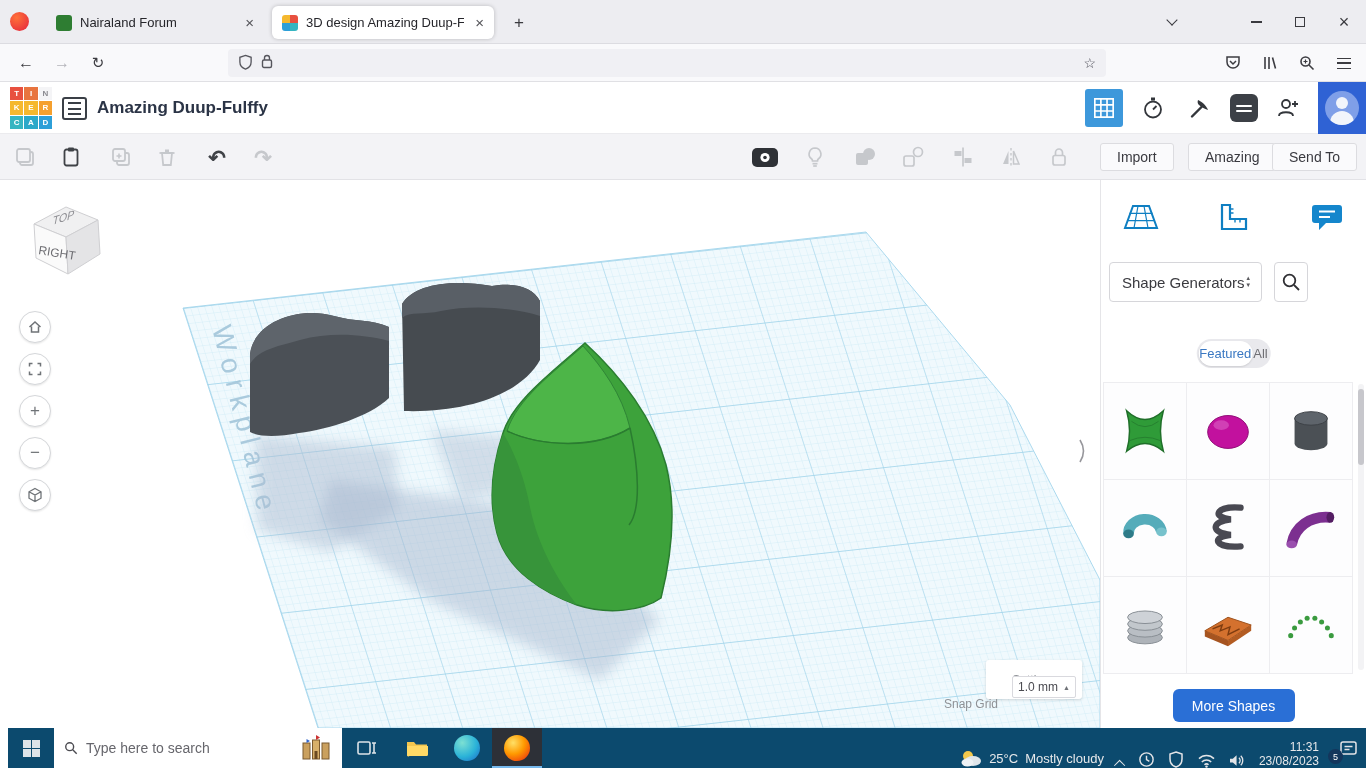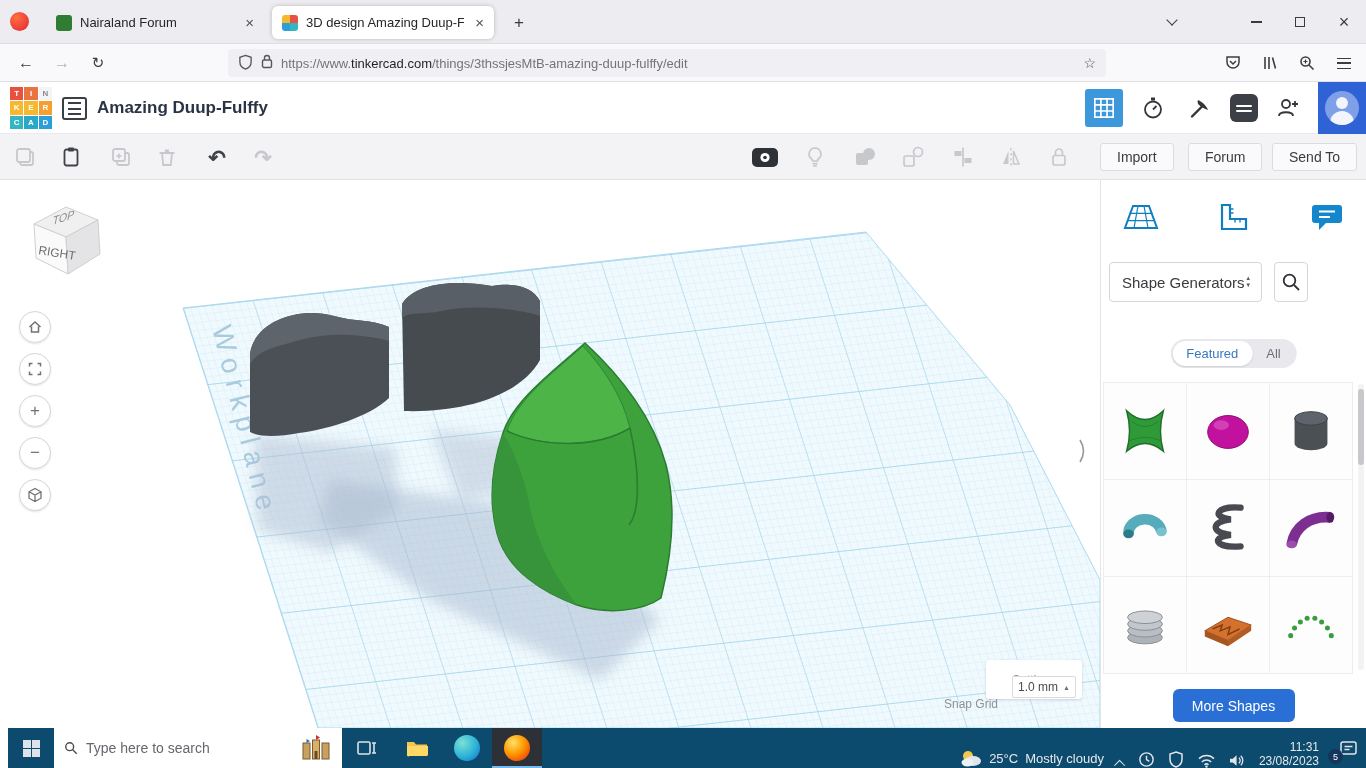--- a/index.html
+++ b/index.html
@@ -102,21 +102,21 @@
   .panel-icons { position:absolute; left:0; top:16px; width:266px; display:flex; justify-content:space-between; padding:0 18px; }
   .p-ic { width:44px; height:44px; display:flex; align-items:center; justify-content:center; }
   .gen-row { position:absolute; left:8px; top:82px; width:199px; display:flex; gap:12px; }
   .gen-select { width:194px; height:40px; border:1px solid #d6d6da; border-radius:4px; background:#fff; display:flex;
                 align-items:center; padding:0 10px 0 12px; font-size:15px; color:#3a3a3f; }
   .gen-arrows { margin-left:auto; display:flex; flex-direction:column; line-height:7px; font-size:6px; color:#5a5a5f; }
   .gen-search { width:44px; height:40px; border:1px solid #d6d6da; border-radius:4px; background:#fff; display:flex;
                 align-items:center; justify-content:center; }
   .seg { position:absolute; left:50%; transform:translateX(-50%); top:159px; display:inline-flex; background:#e9e9ed;
          border-radius:15px; padding:2px; font-size:13px; }
-  .seg .pill { padding:5px 14px; border-radius:13px; color:#6f6f74; }
+  .seg .pill { padding:5px 1px; border-radius:13px; color:#6f6f74; }
   .seg .active { background:#fff; color:#3a78c2; box-shadow:0 1px 2px rgba(0,0,0,.12); }
   .tiles { position:absolute; left:2px; top:202px; display:grid; grid-template-columns:83px 83px 83px; grid-auto-rows:97px;
            border-top:1px solid #ededf0; border-left:1px solid #ededf0; }
   .tile { border-right:1px solid #ededf0; border-bottom:1px solid #ededf0; background:#fdfdfe; display:flex;
           align-items:center; justify-content:center; }
   .pscroll { position:absolute; right:2px; top:204px; width:6px; height:286px; background:#f3f3f5; border-radius:3px; }
   .pthumb { position:absolute; left:0; top:5px; width:6px; height:76px; background:#c7c7cc; border-radius:3px; }
   .more-shapes { position:absolute; left:50%; transform:translateX(-50%); top:509px; width:122px; height:33px;
                  background:#2a6fd6; border:0; border-radius:6px; color:#fff; font-size:14px; font-family:inherit;
                  display:flex; align-items:center; justify-content:center; }
@@ -190,25 +190,20 @@
         <svg width="15" height="16" viewBox="0 0 16 16">
             <path d="M8,1 L14,3 V8 C14,12 11,14.5 8,15.5 C5,14.5 2,12 2,8 V3 Z" fill="none" stroke="#55555c" stroke-width="1.4"></path>
           </svg>
       </span>
       <span>
         <svg width="12" height="15" viewBox="0 0 12 15">
             <rect x="1.5" y="6" width="9" height="7.5" rx="1.5" fill="none" stroke="#55555c" stroke-width="1.4"></rect>
             <path d="M3.5,6 V4 a2.5,2.5 0 0 1 5,0 V6" fill="none" stroke="#55555c" stroke-width="1.4"></path>
           </svg>
       </span>
-      <span class="url-text">
-          <span class="url-pre">https://www.</span>
-          <span class="url-dom">tinkercad.com</span>
-          <span class="url-path">/things/3thssjesMtB-amazing-duup-fulffy/edit</span>
-        </span>
       <span class="url-star">☆</span>
     </div>
 
     <div class="nav-right">
       <span class="nav-ic">
         <svg width="16" height="16" viewBox="0 0 16 16">
             <path d="M2,2 H14 V7 A6,6 0 0 1 2,7 Z" fill="none" stroke="#3c3c41" stroke-width="1.5"></path>
             <path d="M5,6 L8,9 L11,6" fill="none" stroke="#3c3c41" stroke-width="1.5"></path>
           </svg>
       </span>
@@ -360,21 +355,21 @@
         </svg>
     </div>
     <div class="tool" style="left:1044px">
       <svg width="24" height="24" viewBox="0 0 24 24">
           <rect x="6" y="10.5" width="12" height="9.5" rx="2" fill="none" stroke="#c6c8cc" stroke-width="1.7"></rect>
           <path d="M8.5,10.5 V7.5 a3.5,3.5 0 0 1 7,0 V10.5" fill="none" stroke="#c6c8cc" stroke-width="1.7"></path>
         </svg>
     </div>
 
     <div class="tbtn" style="left:1100px">Import</div>
-    <div class="tbtn" style="left:1188px">Forum</div>
+    <div class="tbtn" style="left:1188px">Amazing</div>
     <div class="tbtn" style="left:1272px">Send To</div>
   </div>
 
   <div class="viewport">
     <svg class="scene" width="1100" height="548" viewBox="0 0 1100 548">
       <defs>
         <pattern id="gfine" width="10" height="10" patternUnits="userSpaceOnUse" patternTransform="matrix(0.696 -0.077 0.245 0.762 183 128)">
           <rect width="10" height="10" fill="#f0f9fd"></rect>
           <path d="M0,0 H10 M0,0 V10" stroke="#cce8f5" stroke-width="1" fill="none"></path>
         </pattern>

